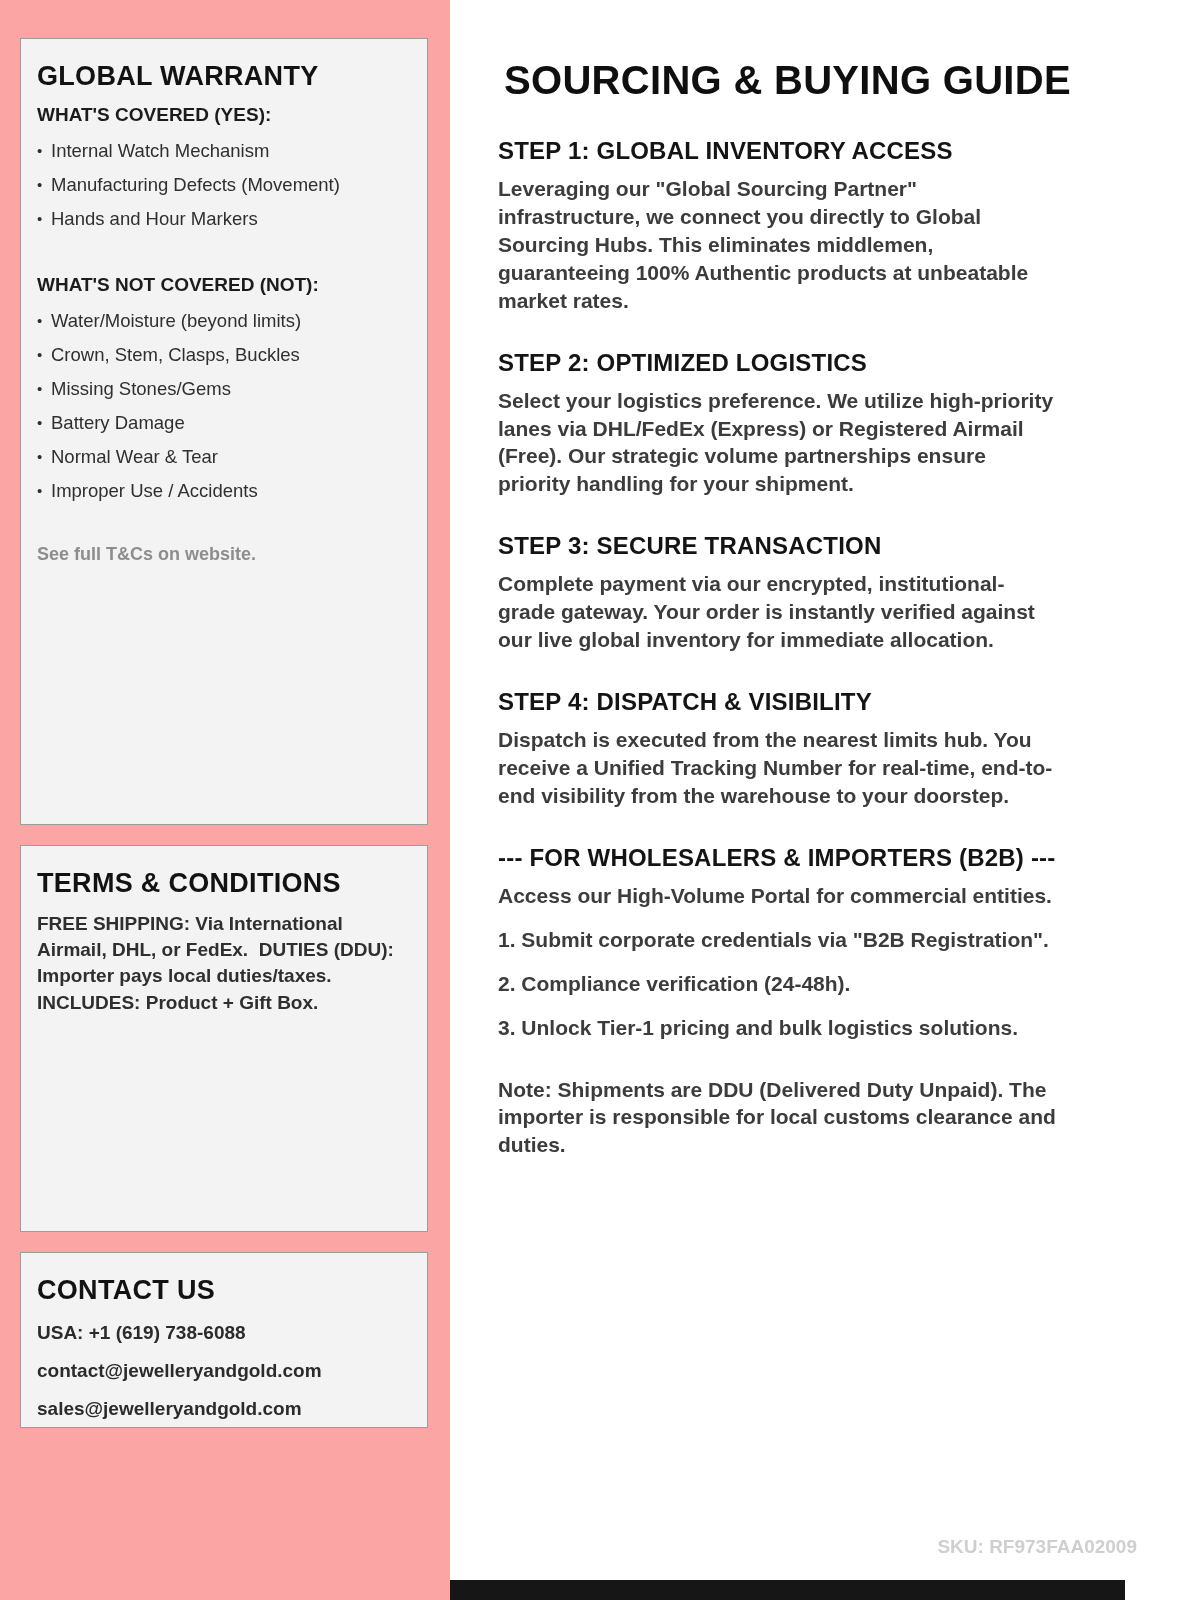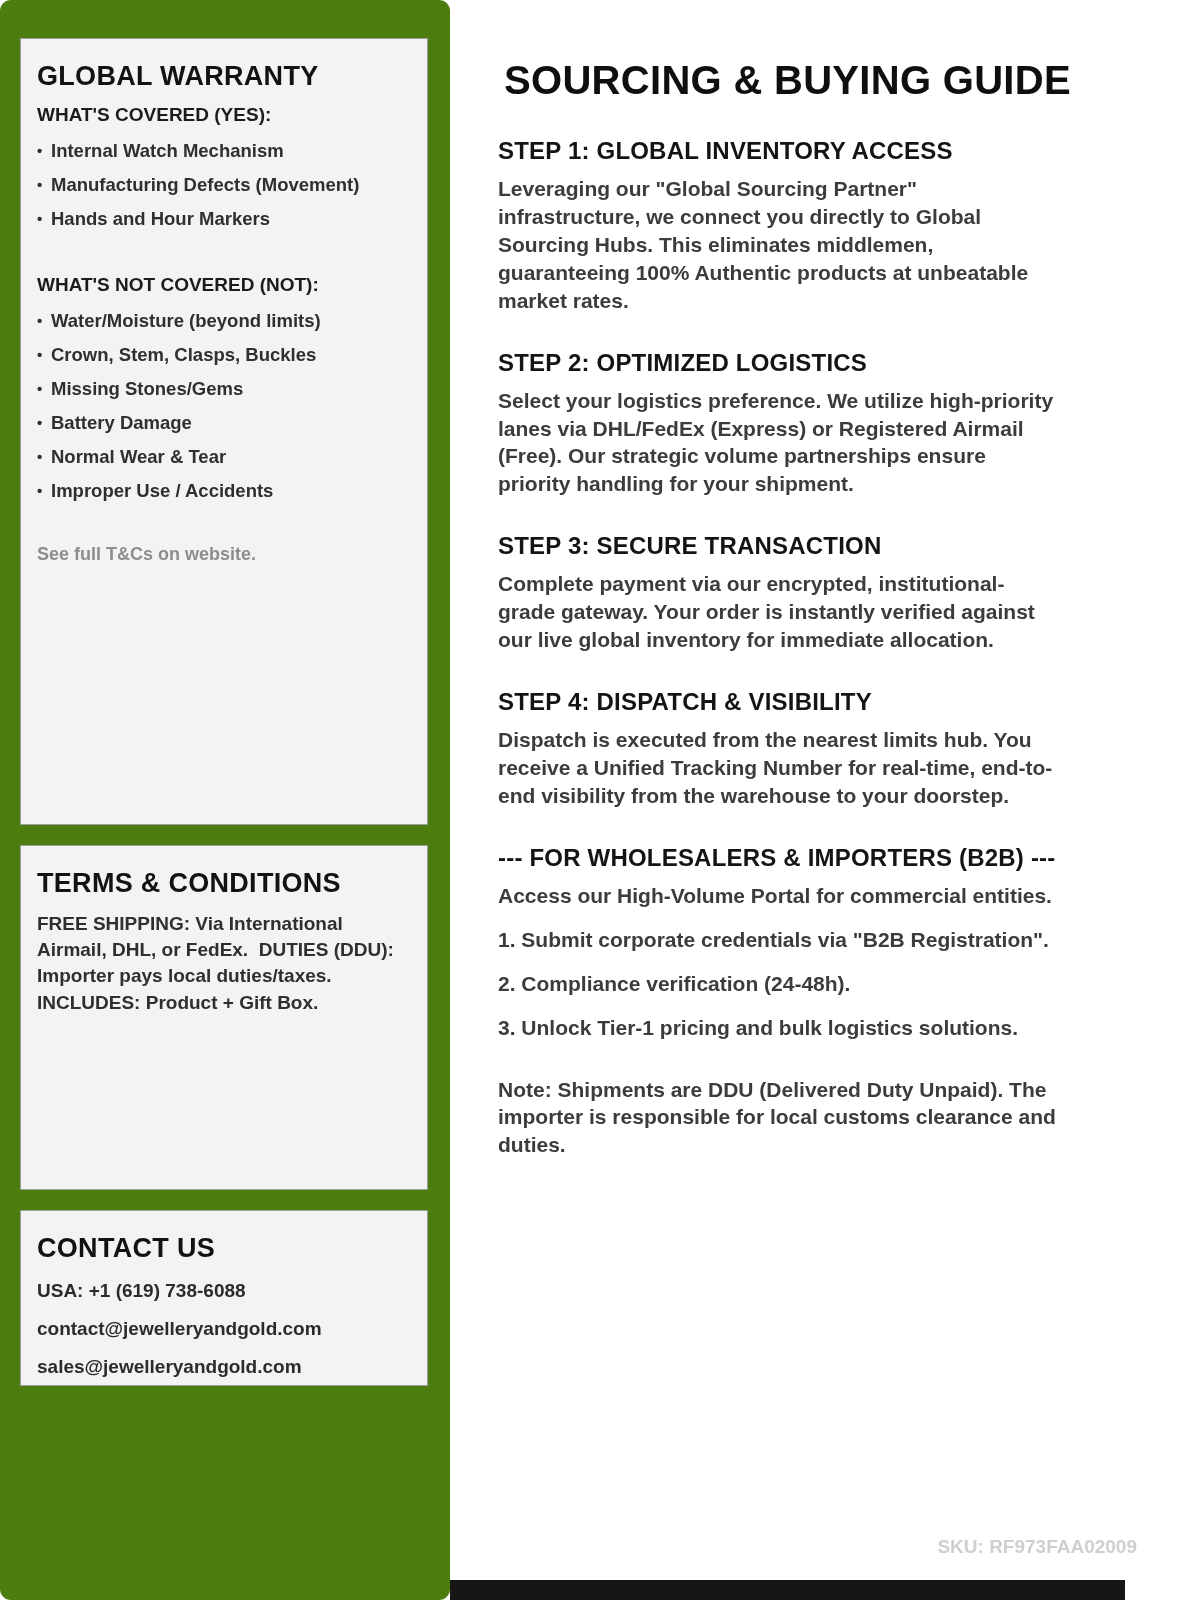--- a/index.html
+++ b/index.html
@@ -9,44 +9,43 @@
     background:#ffffff;
     position:relative;
     overflow:hidden;
     color:#222;
   }
 
   
   .sidebar {
     position:absolute; left:0; top:0;
     width:450px; height:1600px;
-    background:#4d7c0f;
+    background:#fca5a5;
     padding:38px 22px 0 20px;
-    border-radius:11px;
   }
   .panel {
     border:1px solid #9c9c9c;
     background:#f3f3f3;
     padding:22px 16px 24px 16px;
     margin-bottom:20px;
   }
   .panel-warranty { height:787px; }
-  .panel-terms    { height:345px; }
+  .panel-terms    { height:387px; }
   .panel-contact  { height:176px; }
   .panel-title {
     font-size:27px; font-weight:800; color:#121212;
     letter-spacing:0.3px; margin-bottom:12px;
   }
   .sub-head {
     font-size:19px; font-weight:800; color:#1c1c1c; margin-bottom:8px;
   }
   .gap-top { margin-top:38px; }
   .bullet-list { list-style:none; }
   .bullet-list li {
-    font-size:18.5px; font-weight:700; color:#2f2f2f;
+    font-size:18.5px; font-weight:400; color:#2f2f2f;
     line-height:1.84; padding-left:14px; position:relative;
   }
   .bullet-list li::before {
     content:"\2022"; position:absolute; left:0; top:0;
     font-size:15px; line-height:2.3; color:#2f2f2f;
   }
   .footnote {
     margin-top:36px; font-size:18px; font-weight:700; color:#8d8d8d;
   }
   .terms-body {

